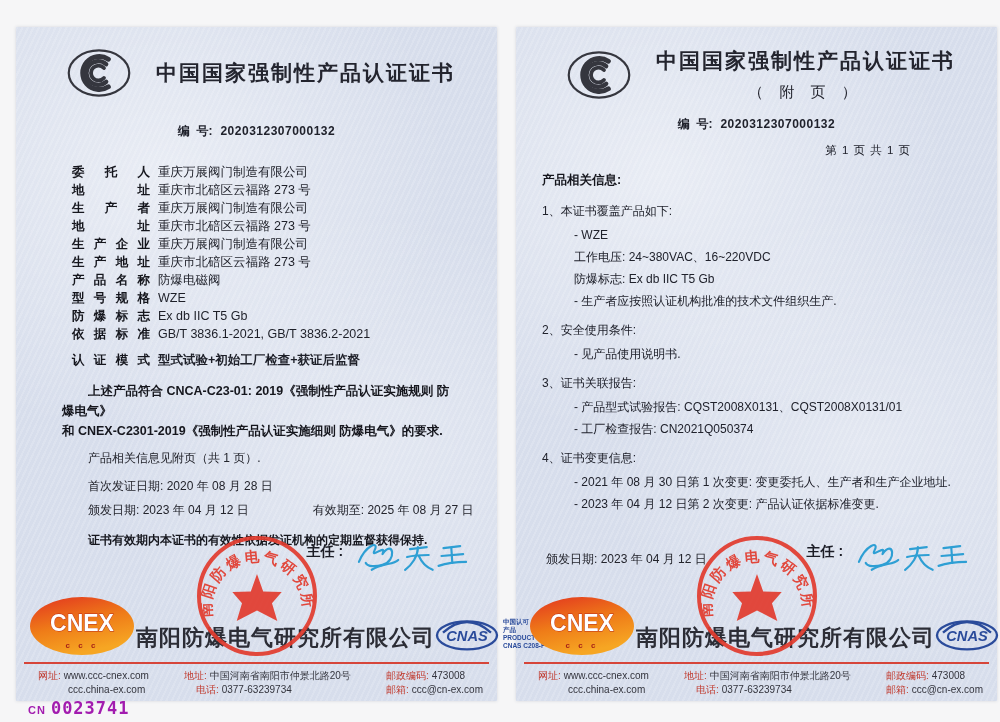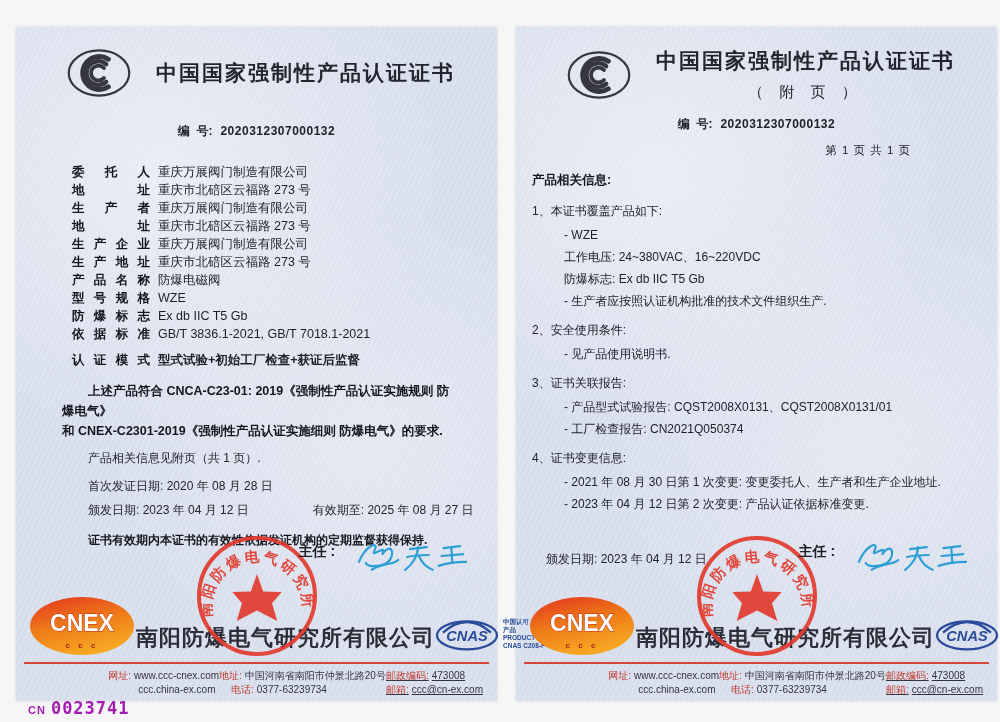--- a/index.html
+++ b/index.html
@@ -45,53 +45,53 @@
   .cert-mode .fvalue { font-weight:bold; }
 
   .compliance { margin:14px 40px 0 46px; font-size:12.5px; font-weight:bold; line-height:20px; color:#15161d; }
   .compliance .indent { text-indent:26px; }
   .attach-note { margin:9px 0 0 72px; font-size:12px; font-weight:500; }
   .first-issue { margin:11px 16px 0 72px; font-size:12px; font-weight:500; }
   .dates-row { margin:7px 0 0 72px; font-size:12px; font-weight:500; display:flex; gap:64px; }
   .validity-note { margin:13px 0 0 72px; font-size:12px; font-weight:bold; color:#15161d; }
 
   
-  .rbody { margin:14px 26px 0 16px; font-size:12px; color:#20222c; }
+  .rbody { margin:14px 26px 0 26px; font-size:12px; color:#20222c; }
   .section-title { font-weight:bold; font-size:12.5px; color:#15161d; }
   .iheading { margin-top:14px; }
   .iline { margin:8px 0 0 32px; line-height:14px; }
   .r-issue-date { margin:40px 0 0 30px; font-size:12px; font-weight:500; }
 
   
-  .director-row { position:absolute; top:508px; right:26px; display:flex; align-items:flex-start; gap:14px; z-index:3; }
+  .director-row { position:absolute; top:508px; right:26px; display:flex; align-items:flex-start; gap:6px; z-index:3; }
   .director-label { font-size:14px; font-weight:bold; color:#1c1d26; padding-top:8px; white-space:pre; }
   .signature-svg { width:118px; height:44px; }
 
   
   .stamp { position:absolute; left:178px; top:506px; width:126px; height:126px; z-index:2; opacity:.92; }
 
   
   .org-row { position:absolute; left:0; right:0; bottom:42px; display:flex; align-items:flex-end; padding:0 8px 0 12px; z-index:1; }
   .cnex-logo { width:108px; height:64px; flex:0 0 auto; }
   .company-name { flex:1; text-align:center; font-size:22px; font-weight:600; letter-spacing:1px; color:#2c2d36; padding-bottom:6px; white-space:nowrap; }
   .cnas-block { flex:0 0 auto; display:flex; align-items:center; gap:4px; padding-bottom:4px; }
   .cnas-logo { width:64px; height:42px; }
   .cnas-side { font-size:6.5px; line-height:8px; color:#2a4b9b; font-weight:bold; }
 
   
   .cert-footer {
     position:absolute; left:8px; right:8px; bottom:4px;
     border-top:2px solid #d6453a; padding:5px 6px 0 14px;
-    display:flex; justify-content:flex-end;
+    display:flex; justify-content:space-between;
     font-size:10px; line-height:14px; color:#33343d;
   }
   .cert-footer .flab { color:#c03a2e; margin-right:3px; }
   .fcol2-line2 { padding-left:12px; }
   .fcol1 .line2 { padding-left:30px; }
-  .fcol3 { text-align:left;text-decoration:underline; }
+  .fcol3 { text-align:left; }
 
   
   .serial { position:absolute; left:28px; top:698px; color:#a21caf; white-space:nowrap; }
   .serial .prefix { font-size:11px; font-weight:bold; letter-spacing:1px; margin-right:5px; }
   .serial .num { font-family:"DejaVu Sans Mono",monospace; font-size:17px; font-weight:bold; letter-spacing:1px; }
 
   svg text { font-family:"Liberation Sans","DejaVu Sans",sans-serif; }
 </style>
 </head>
 <body>
@@ -117,21 +117,21 @@
   <div class="fields">
     <div class="frow"><span class="flabel">委托人</span><span class="fvalue">重庆万展阀门制造有限公司</span></div>
     <div class="frow"><span class="flabel">地址</span><span class="fvalue">重庆市北碚区云福路 273 号</span></div>
     <div class="frow"><span class="flabel">生产者</span><span class="fvalue">重庆万展阀门制造有限公司</span></div>
     <div class="frow"><span class="flabel">地址</span><span class="fvalue">重庆市北碚区云福路 273 号</span></div>
     <div class="frow"><span class="flabel">生产企业</span><span class="fvalue">重庆万展阀门制造有限公司</span></div>
     <div class="frow"><span class="flabel">生产地址</span><span class="fvalue">重庆市北碚区云福路 273 号</span></div>
     <div class="frow"><span class="flabel">产品名称</span><span class="fvalue">防爆电磁阀</span></div>
     <div class="frow"><span class="flabel">型号规格</span><span class="fvalue">WZE</span></div>
     <div class="frow"><span class="flabel">防爆标志</span><span class="fvalue">Ex db IIC T5 Gb</span></div>
-    <div class="frow"><span class="flabel">依据标准</span><span class="fvalue">GB/T 3836.1-2021, GB/T 7018.1-2021</span></div>
+    <div class="frow"><span class="flabel">依据标准</span><span class="fvalue">GB/T 3836.1-2021, GB/T 3836.2-2021</span></div>
     <div class="frow cert-mode"><span class="flabel">认证模式</span><span class="fvalue">型式试验+初始工厂检查+获证后监督</span></div>
   </div>
 
   <div class="compliance">
     <div class="indent">上述产品符合 CNCA-C23-01: 2019《强制性产品认证实施规则  防爆电气》</div>
     <div>和 CNEX-C2301-2019《强制性产品认证实施细则  防爆电气》的要求.</div>
   </div>
 
   <div class="attach-note">产品相关信息见附页（共 1 页）.</div>
   <div class="first-issue">首次发证日期: 2020 年 08 月 28 日</div>

